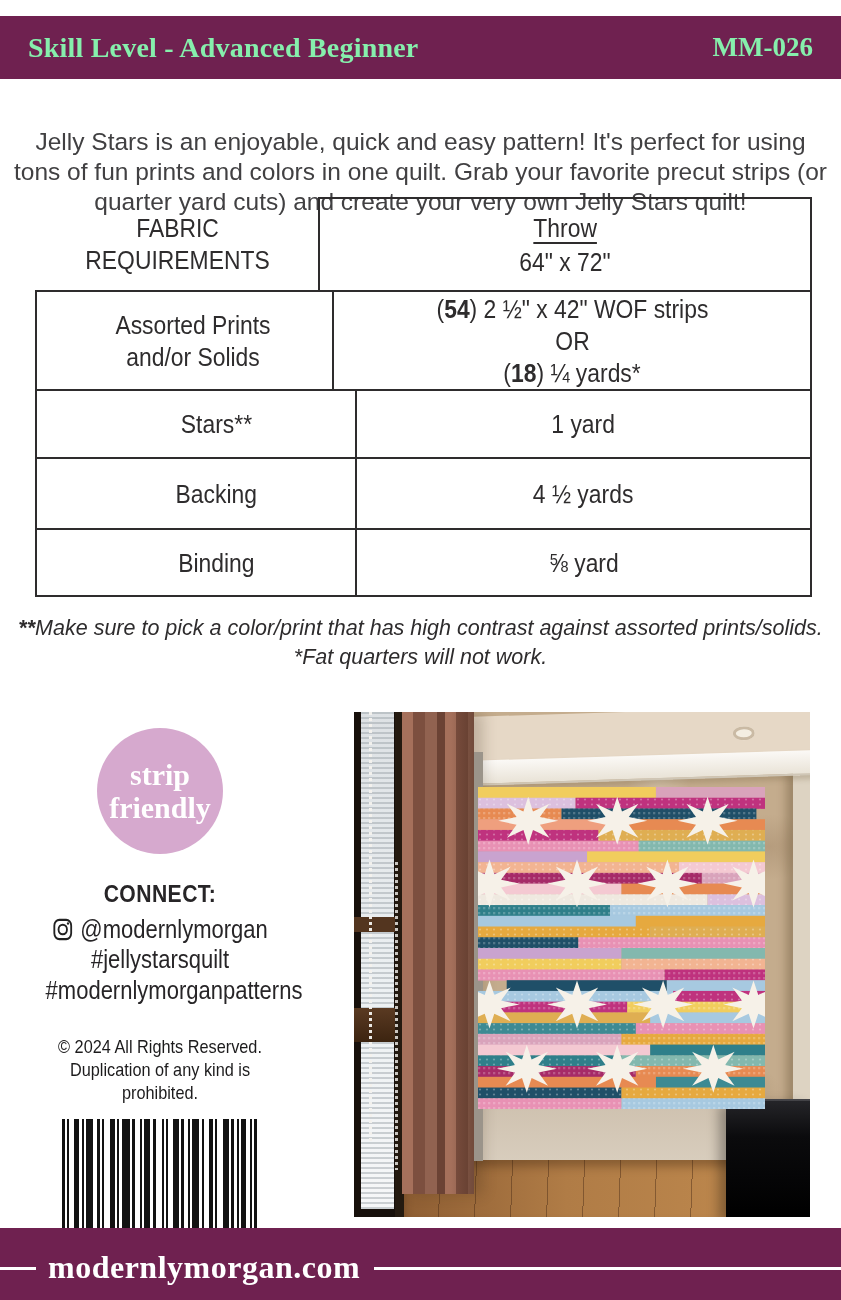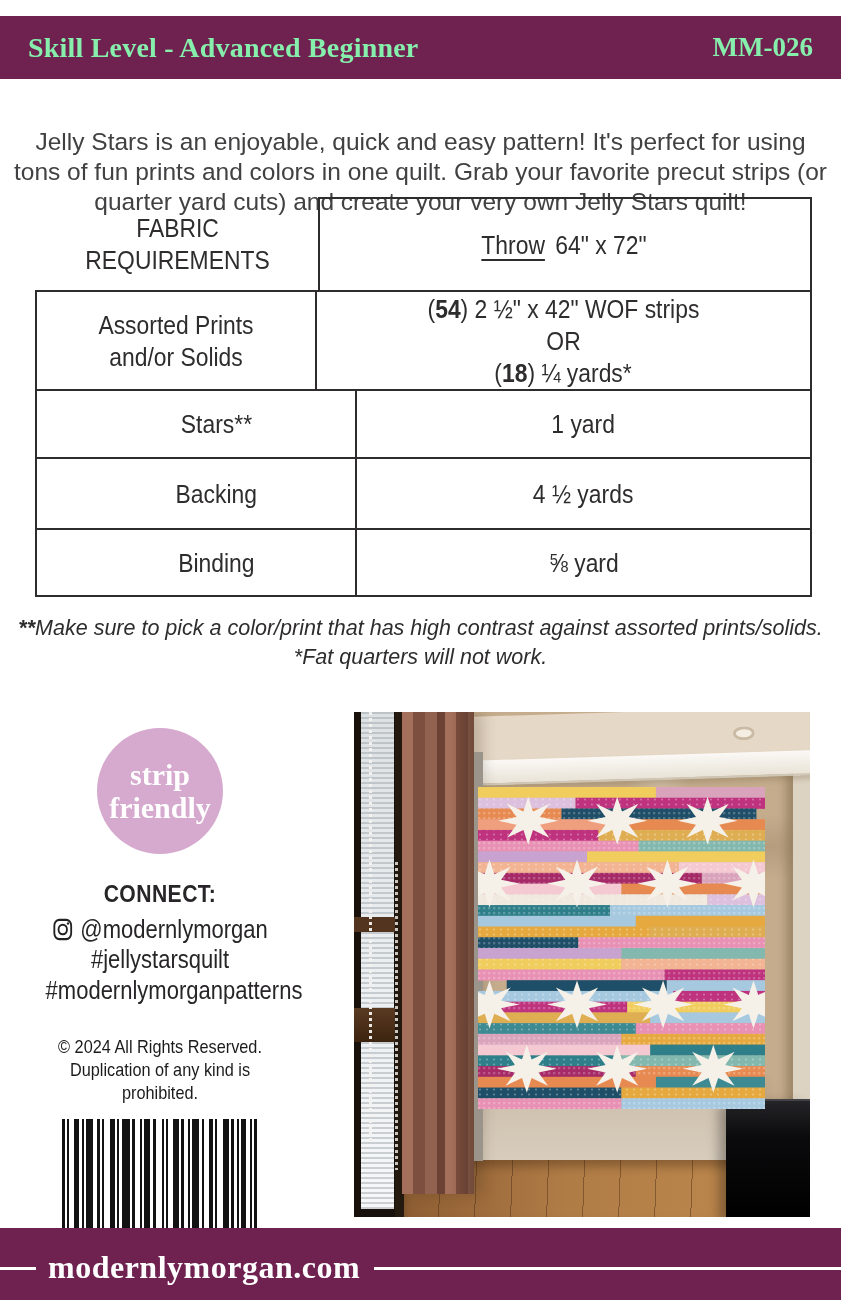--- a/index.html
+++ b/index.html
@@ -29,36 +29,36 @@
   }
 
   
   .qtable { position: absolute; left: 35px; top: 197px; width: 777px; font-size: 26px; color: #2e2c2d; }
   .cond { transform: scaleX(.88); transform-origin: 50% 50%; }
   .thead { display: grid; grid-template-columns: 280px 1fr; height: 93px; padding-left: 2.5px; }
   .hleft { display: flex; align-items: center; justify-content: center; text-align: center; }
   .hleft .cond { max-width: 225px; line-height: 32px; }
   .hright {
     border: 2.5px solid #2e2c2d; border-bottom: none;
-    display: flex; flex-direction: row; align-items: center; justify-content: center;
+    display: flex; flex-direction: column; align-items: center; justify-content: center;
   }
   .size-name { text-decoration: underline; text-underline-offset: 5px; line-height: 34px; }
   .size-dims { line-height: 34px; }
   .tbody { border: 2.5px solid #2e2c2d; }
   .trow { display: grid; grid-template-columns: 280px 1fr; }
   .trow + .trow { border-top: 2.5px solid #2e2c2d; padding-left: 40px; }
   .tlabel {
     border-right: 2.5px solid #2e2c2d;
     display: flex; align-items: center; justify-content: center; text-align: center;
     padding: 10px 24px;
   }
   .tlabel .cond { line-height: 32px; }
   .tvalue { display: flex; flex-direction: column; align-items: center; justify-content: center; text-align: center; }
   .tvalue .vline { line-height: 32px; }
-  .row-assorted { min-height: 97px; }
+  .row-assorted { min-height: 97px; padding-left: 17px; }
   .row-stars   { min-height: 68px; }
   .row-backing { min-height: 71px; }
   .row-binding { min-height: 67px; }
 
   
   .footnotes { position: absolute; top: 614px; left: 0; right: 0; text-align: center; }
   .fn { font-style: italic; font-size: 21.5px; line-height: 29px; color: #2e2c2d; }
   .fn b { font-style: italic; }
   .credit {
     margin-top: 3px; font-family: "Liberation Serif", serif; font-weight: bold;

